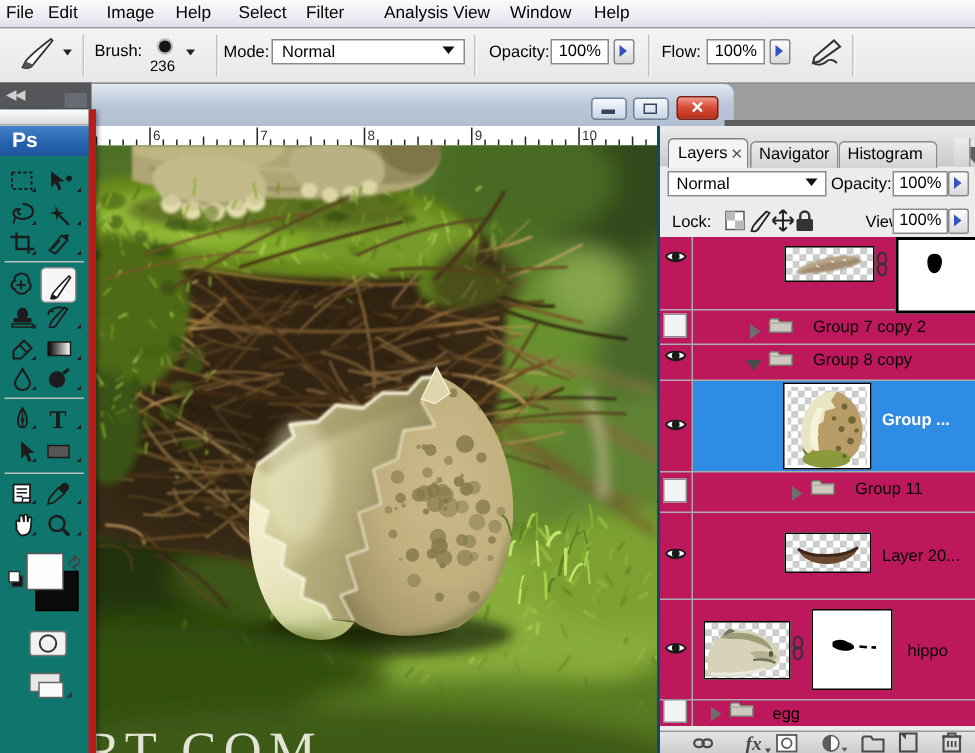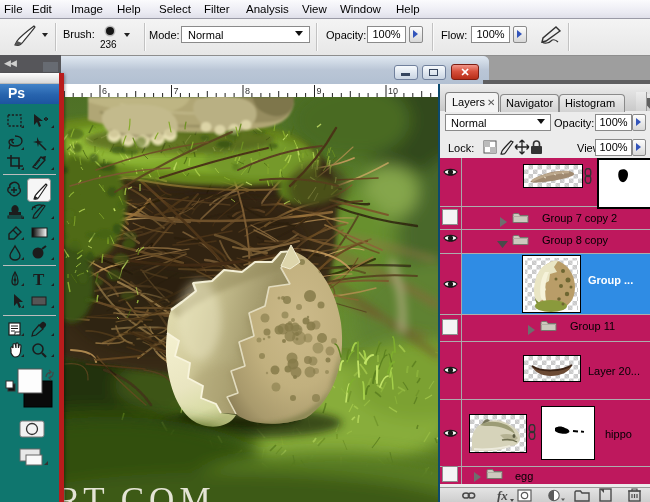--- a/index.html
+++ b/index.html
@@ -1025,21 +1025,21 @@
 </div>
 
 <div class="abs" id="menubar" style="left:0;top:0;width:650px;height:18px;
  background:linear-gradient(#fbfbfd,#eaeaf2 70%,#dfdfe9);border-bottom:1px solid #9a9aa6">
   <span class="abs" style="left:4px;top:3px;font-size:11.5px">File</span>
   <span class="abs" style="left:32px;top:3px;font-size:11.5px">Edit</span>
   <span class="abs" style="left:71px;top:3px;font-size:11.5px">Image</span>
   <span class="abs" style="left:117px;top:3px;font-size:11.5px">Help</span>
   <span class="abs" style="left:159px;top:3px;font-size:11.5px">Select</span>
   <span class="abs" style="left:204px;top:3px;font-size:11.5px">Filter</span>
-  <span class="abs" style="left:246px;top:3px;font-size:11.5px">Analysis</span>
+  <span class="abs" style="left:256px;top:3px;font-size:11.5px">Analysis</span>
   <span class="abs" style="left:302px;top:3px;font-size:11.5px">View</span>
   <span class="abs" style="left:340px;top:3px;font-size:11.5px">Window</span>
   <span class="abs" style="left:396px;top:3px;font-size:11.5px">Help</span>
 </div>
 
 <div class="abs" id="optbar" style="left:0;top:19px;width:650px;height:36px;
  background:linear-gradient(#f4f4f4,#e7e7e7);border-bottom:1px solid #8e8e8e">
   <svg class="abs" style="left:10px;top:5px" width="30" height="26" viewBox="0 0 30 26">
     <path d="M24,2 C20,5 10,13 7,17 L5,21 C8,22 11,21 13,18 C16,14 23,6 25,3 Z" fill="#f8f8f8" stroke="#333" stroke-width="1.2"></path>
     <path d="M7,17 L5,21 C7,22 10,21 12,19 Z" fill="#555"></path>

